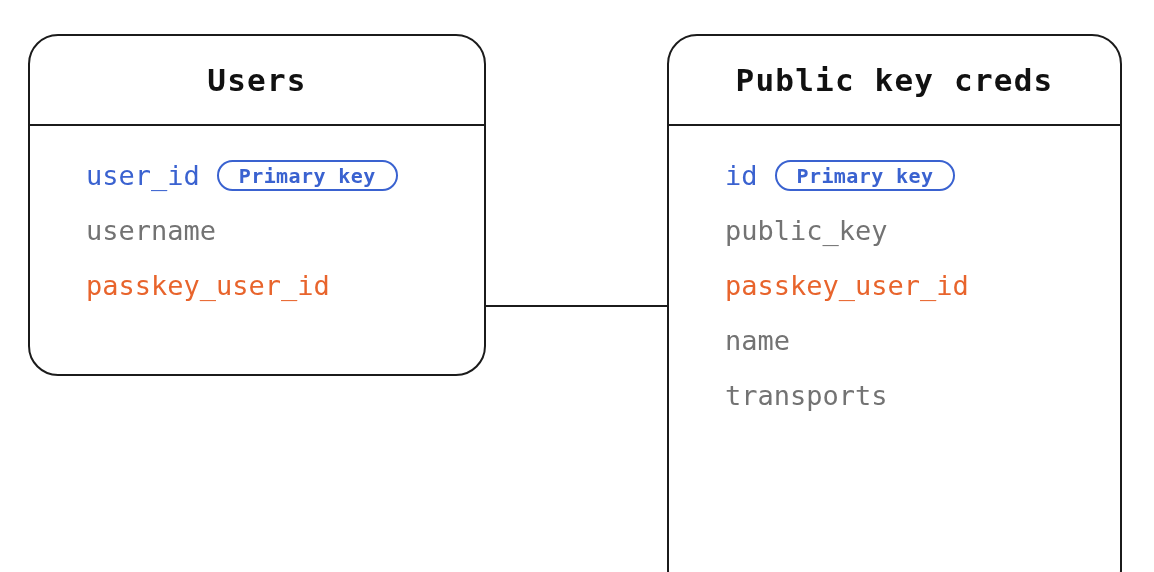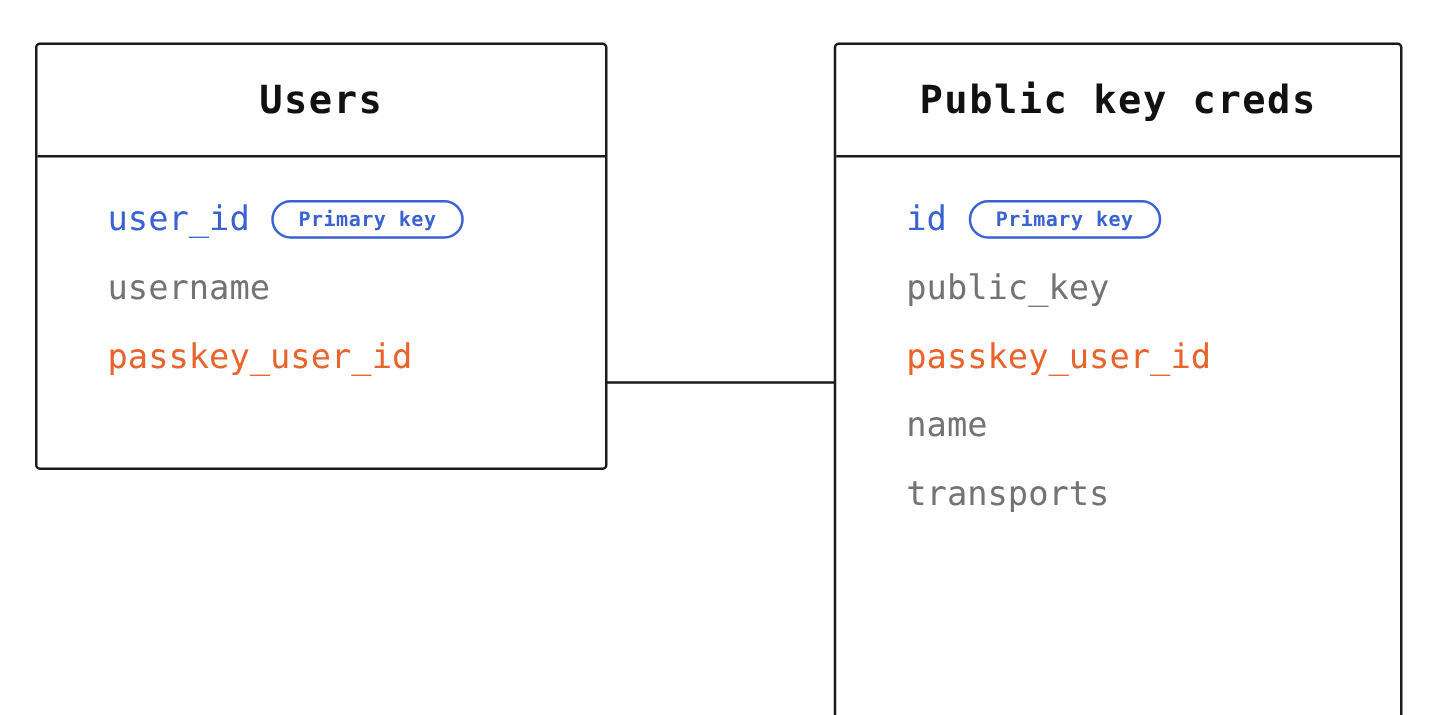--- a/index.html
+++ b/index.html
@@ -22,21 +22,21 @@
     width: 1154px;
     height: 572px;
   }
 
   
   .entity {
     position: absolute;
     box-sizing: border-box;
     background: #ffffff;
     border: 2px solid #1b1b1b;
-    border-radius: 4px;
+    border-radius: 30px;
   }
 
   .entity-header {
     position: relative;
     box-sizing: border-box;
     height: 90px;
     display: flex;
     align-items: center;
     justify-content: center;
     border-bottom: 2px solid #1b1b1b;
@@ -83,21 +83,21 @@
     box-sizing: border-box;
     height: 31px;
     padding: 0 20px;
     border: 2px solid #3a62d0;
     border-radius: 16px;
     background: #ffffff;
   }
   .pk-badge-label {
     font-family: "DejaVu Sans Mono", "Liberation Mono", monospace;
     font-weight: bold;
-    font-size: 16px;
+    font-size: 20px;
     letter-spacing: 0.4px;
     color: #3a62d0;
     line-height: 1;
   }
 
   
   .connector {
     position: absolute;
     background: #1b1b1b;
   }

